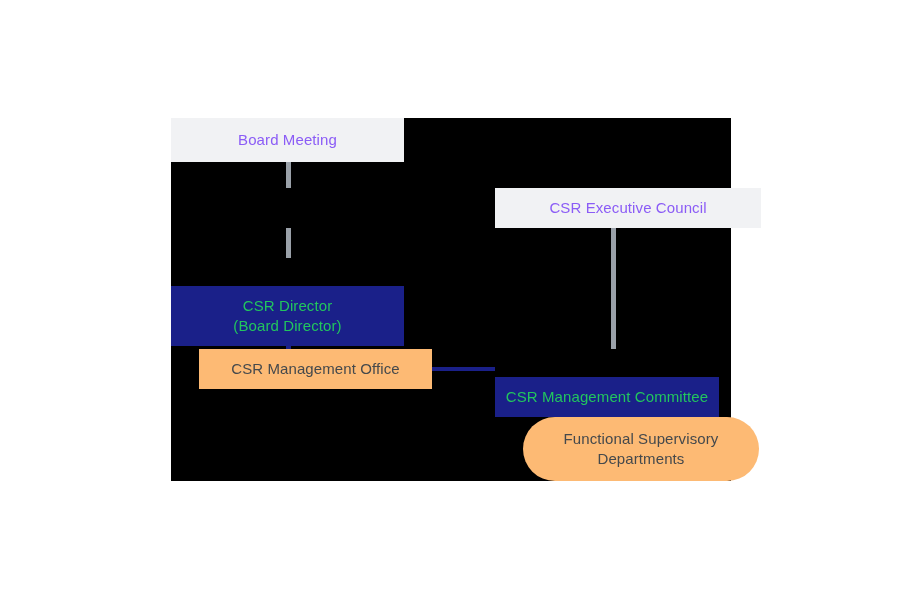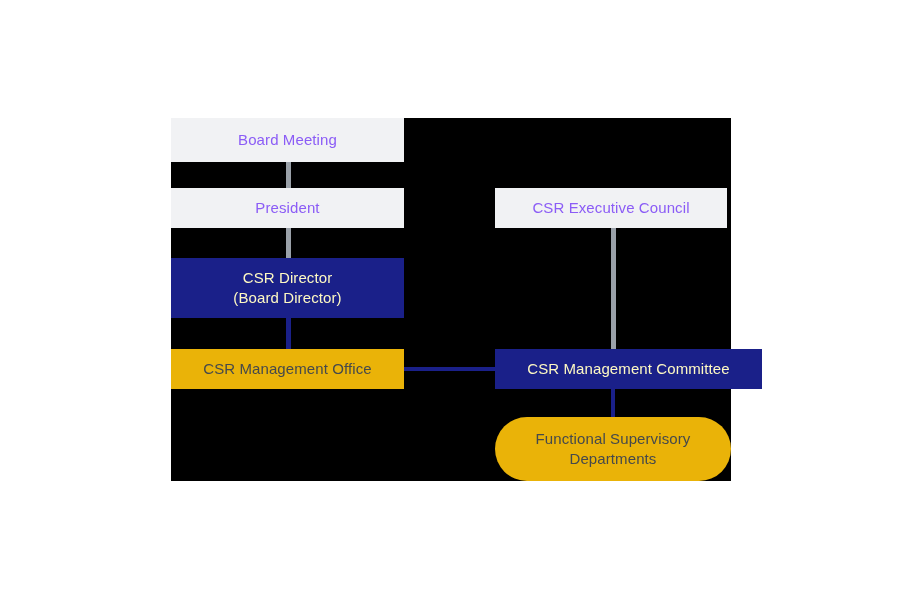--- a/index.html
+++ b/index.html
@@ -48,36 +48,38 @@
   .node .node-label {
     display: block;
     white-space: pre-line;
   }
 
   .node--plain {
     background: #f1f2f4;
     color: #8b5cf6;
   }
   .node--tint {
-    background: #eab308;
+    background: #fdba74;
     color: #45494c;
+    margin-left: 28px;
   }
   .node--accent {
     background: #1a2089;
-    color: #fef9c3;
+    color: #22c55e;
+    margin-top: 28px;
   }
 
   
   .n-board-meeting            { left:171px; top:118px; width:233px; height:44px; }
   .n-president                { left:171px; top:188px; width:233px; height:40px; }
   .n-csr-director             { left:171px; top:258px; width:233px; height:60px; }
   .n-csr-management-office    { left:171px; top:349px; width:233px; height:40px; }
 
-  .n-csr-executive-council    { left:495px; top:188px; width:232px; height:40px; }
-  .n-csr-management-committee { left:495px; top:349px; width:267px; height:40px; }
+  .n-csr-executive-council    { left:495px; top:188px; width:266px; height:40px; }
+  .n-csr-management-committee { left:495px; top:349px; width:224px; height:40px; }
   .n-functional-departments   { left:495px; top:417px; width:236px; height:64px;border-radius:32px; }
 
   
   .conn {
     position: absolute;
   }
   .conn--gray { background: #9aa1a9; }
   .conn--blue { background: #1a2089; }
 
   
@@ -104,23 +106,20 @@
   <div class="conn conn--gray c-president-director"></div>
   <div class="conn conn--blue c-director-office"></div>
   <div class="conn conn--gray c-council-committee"></div>
   <div class="conn conn--blue c-committee-depts"></div>
   <div class="conn conn--blue c-office-committee"></div>
 
   <div class="node node--plain n-board-meeting">
     <span class="node-label">Board Meeting</span>
   </div>
 
-  <div class="node node--plain n-president">
-    <span class="node-label">President</span>
-  </div>
 
   <div class="node node--accent n-csr-director">
     <span class="node-label">CSR Director
 (Board Director)</span>
   </div>
 
   <div class="node node--tint n-csr-management-office">
     <span class="node-label">CSR Management Office</span>
   </div>
 

